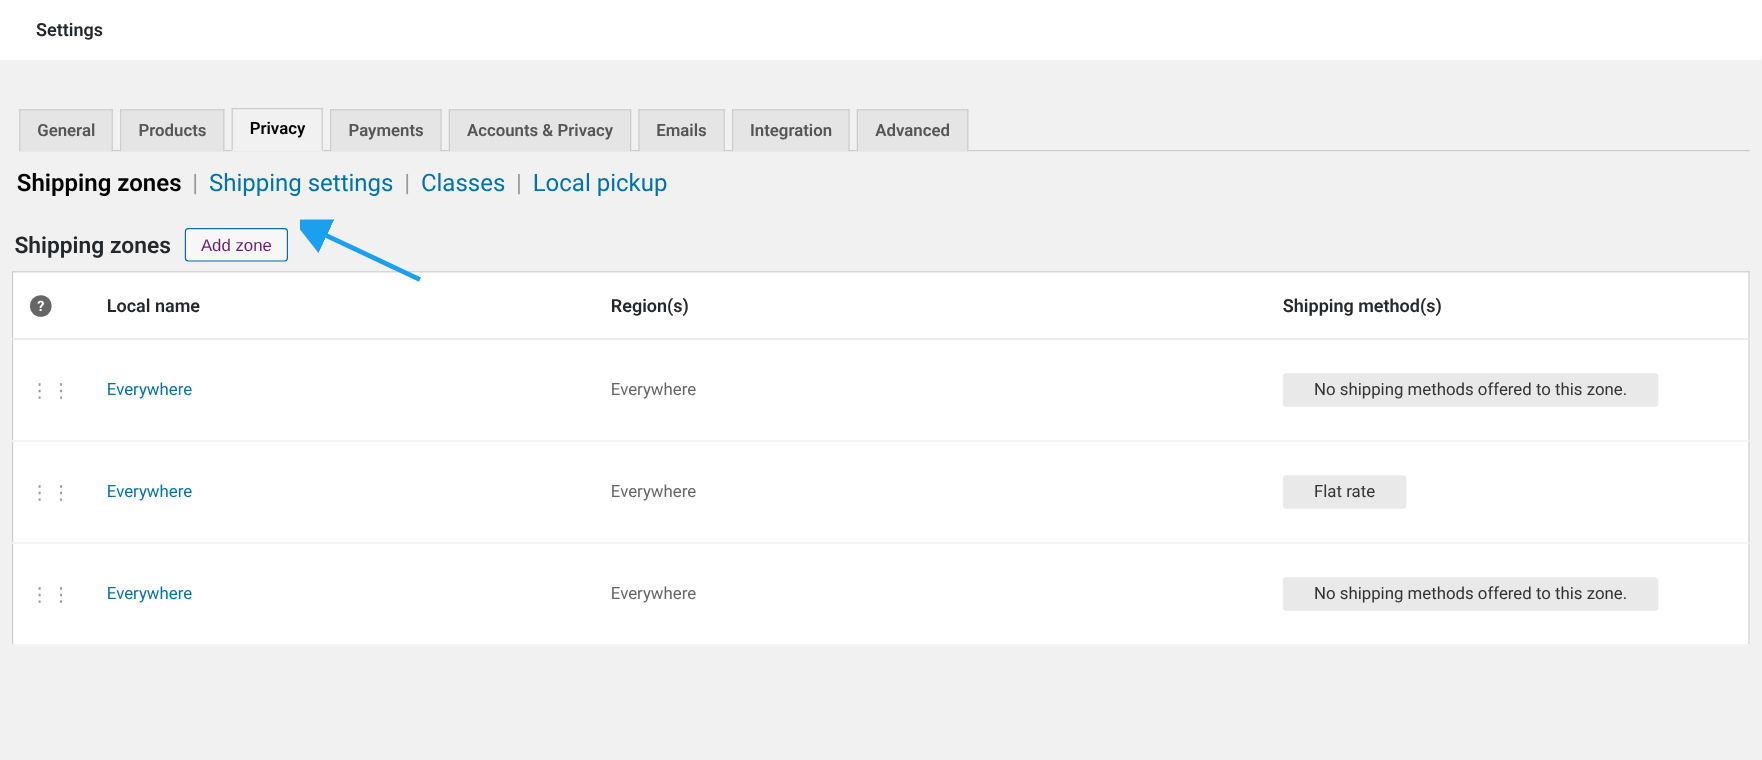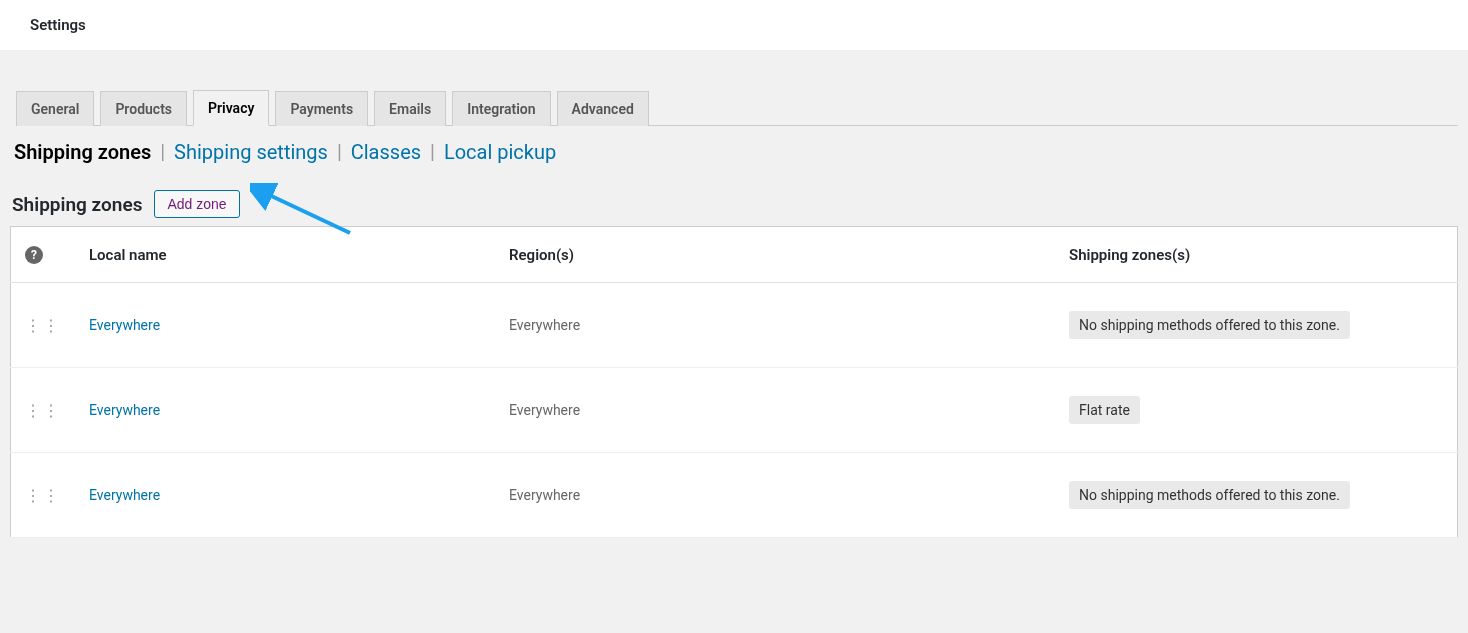--- a/index.html
+++ b/index.html
@@ -143,40 +143,41 @@
       font-size: 16px;
       letter-spacing: 2px;
     }
     .zone-name-link {
       color: #0073aa;
       cursor: pointer;
     }
     .method-badge {
       background: #e9e9e9;
       color: #333;
-      padding: 6px 10px;
+      padding: 6px 26px;
       border-radius: 3px;
       font-size: 14px;
       display: inline-block;
     }
   </style>
 </head>
 <body>
 
 <div class="header">
   <h1>Settings</h1>
 </div>
 
 <div class="content">
 
   <div class="tabs">
     <div class="tab">General</div>
     <div class="tab">Products</div>
     <div class="tab active">Privacy</div>
     <div class="tab">Payments</div>
+    <div class="tab">Accounts &amp; Privacy</div>
     <div class="tab">Emails</div>
     <div class="tab">Integration</div>
     <div class="tab">Advanced</div>
   </div>
 
   <div class="subnav">
     <span class="item active">Shipping zones</span>
     <span class="sep">|</span>
     <span class="item">Shipping settings</span>
     <span class="sep">|</span>
@@ -200,21 +201,21 @@
 
 
   <table class="zones-table">
     <thead>
       <tr>
         <th class="col-help">
           <span class="help-icon">?</span>
         </th>
         <th class="col-name">Local name</th>
         <th class="col-region">Region(s)</th>
-        <th class="col-methods">Shipping zones(s)</th>
+        <th class="col-methods">Shipping method(s)</th>
       </tr>
     </thead>
     <tbody>
       <tr>
         <td class="col-handle"><span class="drag-handle">⋮⋮</span></td>
         <td><span class="zone-name-link">Everywhere</span></td>
         <td>Everywhere</td>
         <td><span class="method-badge">No shipping methods offered to this zone.</span></td>
       </tr>
       <tr>

